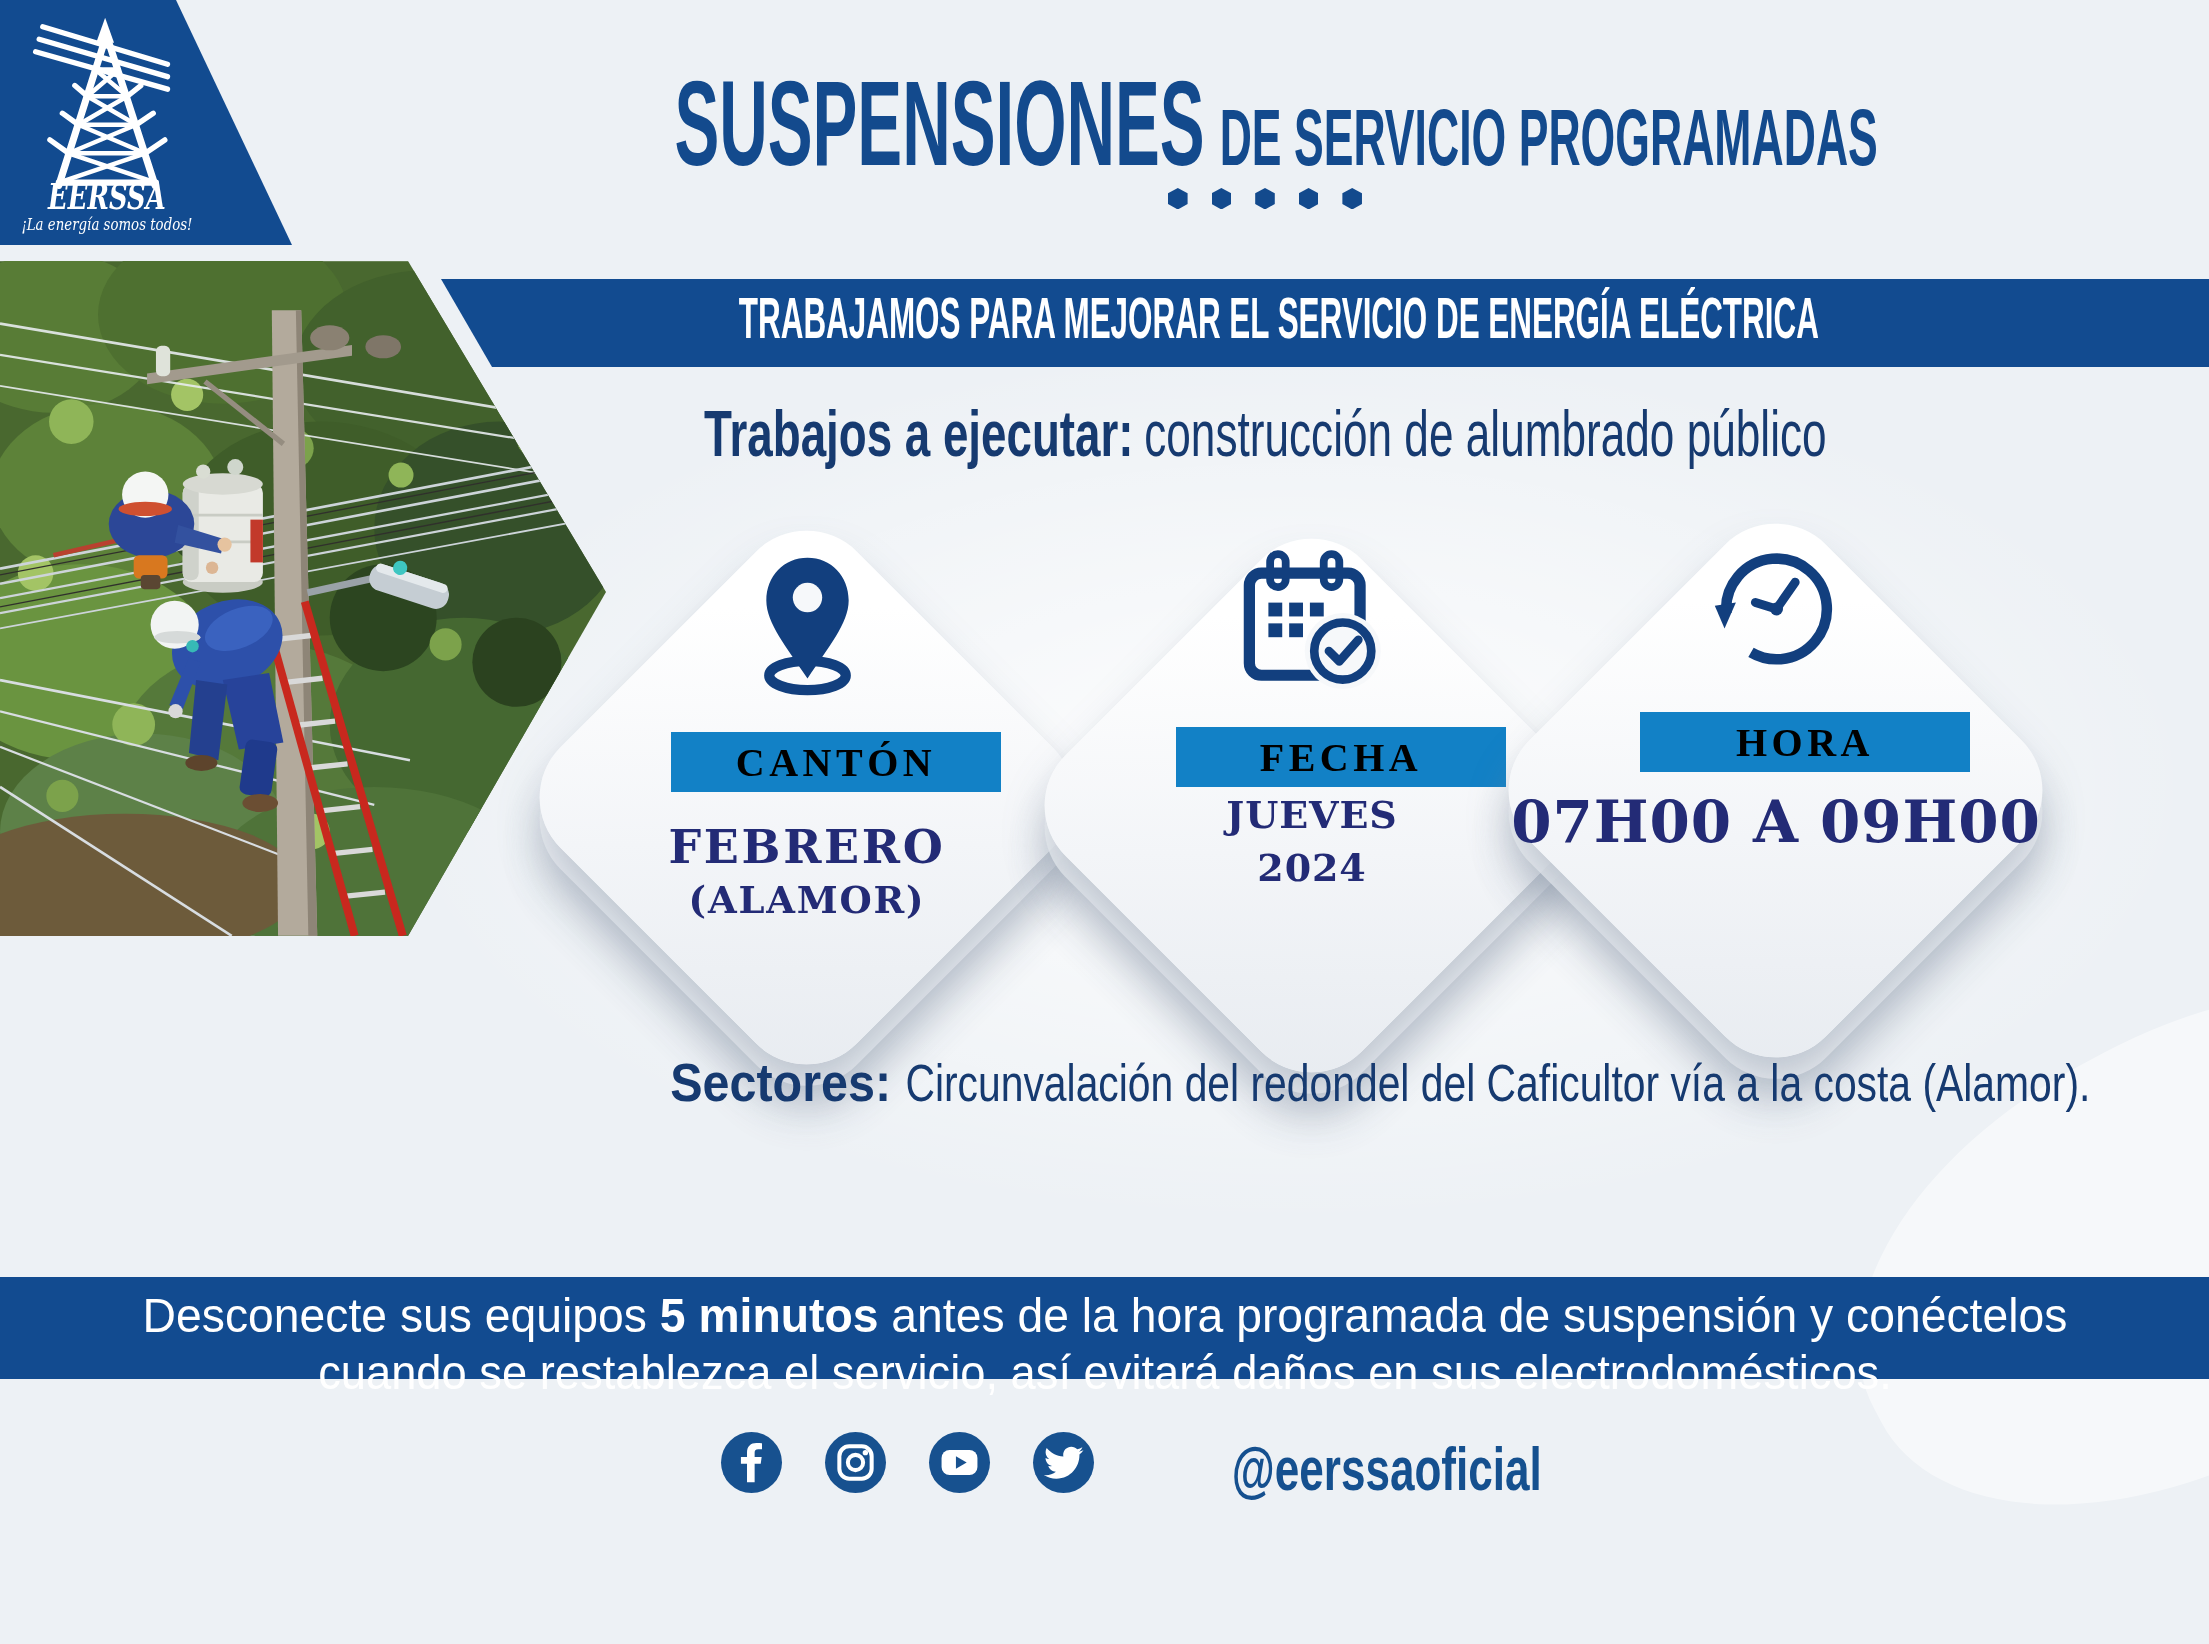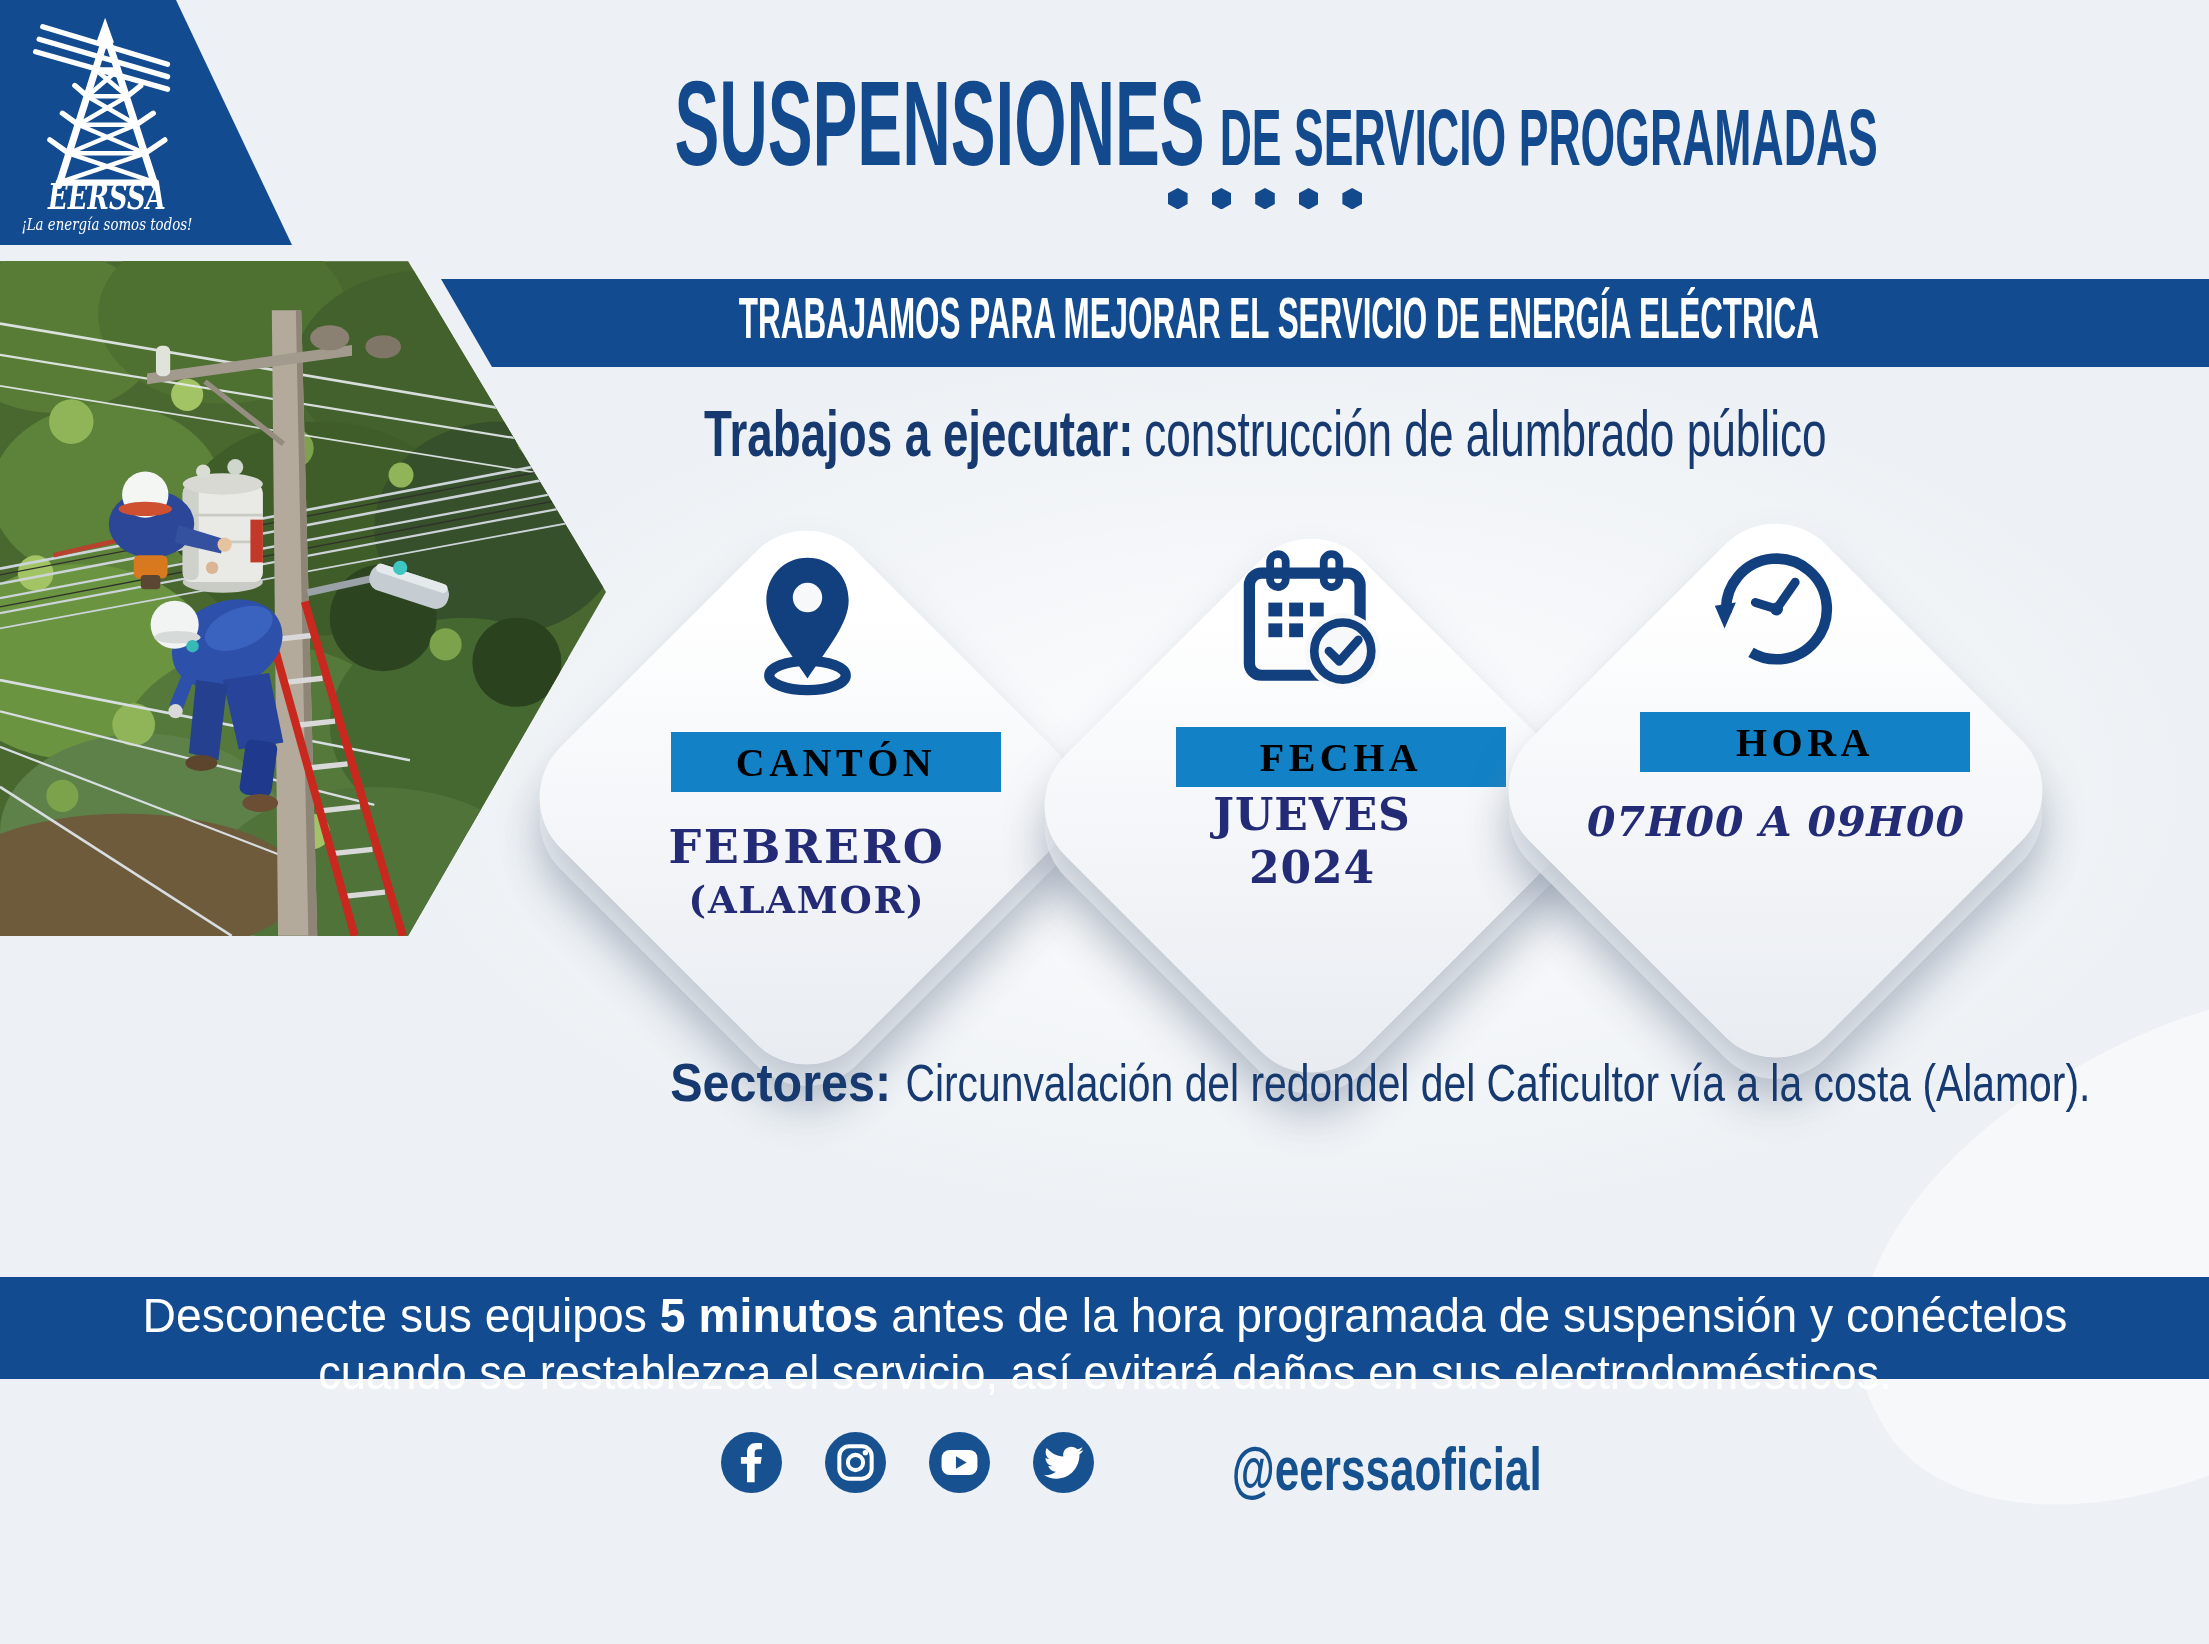--- a/index.html
+++ b/index.html
@@ -45,22 +45,22 @@
   .badge{position:absolute;left:176px;top:233px;width:330px;height:60px;background:#1281c6;
     color:#000000;font-family:Liberation Serif, serif;font-weight:bold;font-size:40px;
     letter-spacing:4.5px;display:flex;align-items:center;justify-content:center;}
   .card-1 .badge{top:246px;}
   .lines{position:absolute;left:0;width:624px;text-align:center;
     font-family:"DejaVu Serif",serif;font-weight:bold;color:#232b76;}
   .card-1 .lines{top:335px;} .card-2 .lines{top:294px;} .card-3 .lines{top:317px;}
   .line{line-height:53px;}
   .card-1 .line:nth-child(1){font-size:46px;letter-spacing:2.7px;}
   .card-1 .line:nth-child(2){font-size:37px;letter-spacing:1.8px;}
-  .card-2 .line{font-size:44px;letter-spacing:0.9px;}
-  .card-3 .line{font-size:41px;letter-spacing:0.9px;font-style:italic;}
+  .card-2 .line{font-size:38px;letter-spacing:0.9px;}
+  .card-3 .line{font-size:58px;letter-spacing:0.9px;}
   .sectors-svg{position:absolute;left:0;top:1034px;}
   
   .notice{position:absolute;left:0;top:1277px;width:2210px;height:102px;background:#124b90;}
   
   .social{position:absolute;left:721px;top:1432px;display:flex;gap:43px;}
   .scircle{width:61px;height:61px;border-radius:50%;background:#17518f;
     display:flex;align-items:center;justify-content:center;}
   .handle-svg{position:absolute;left:1203px;top:1417px;}
   svg text{font-family:"Liberation Sans",sans-serif;}
   svg .serif{font-family:"DejaVu Serif",serif;}

